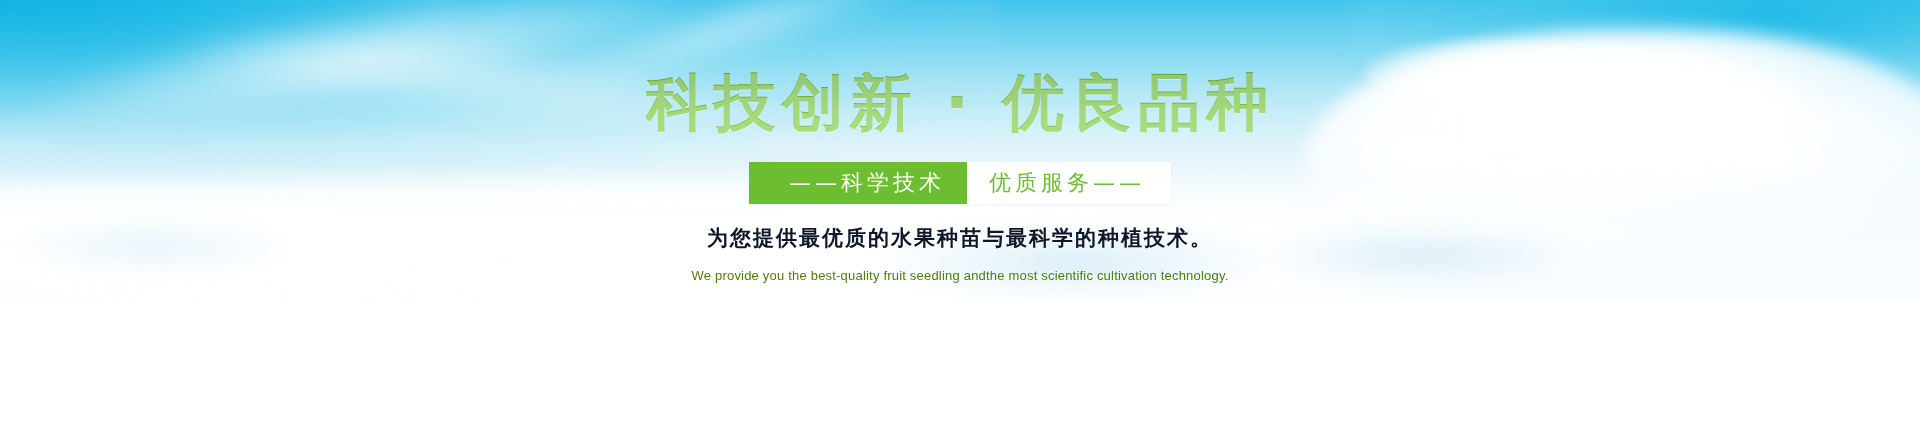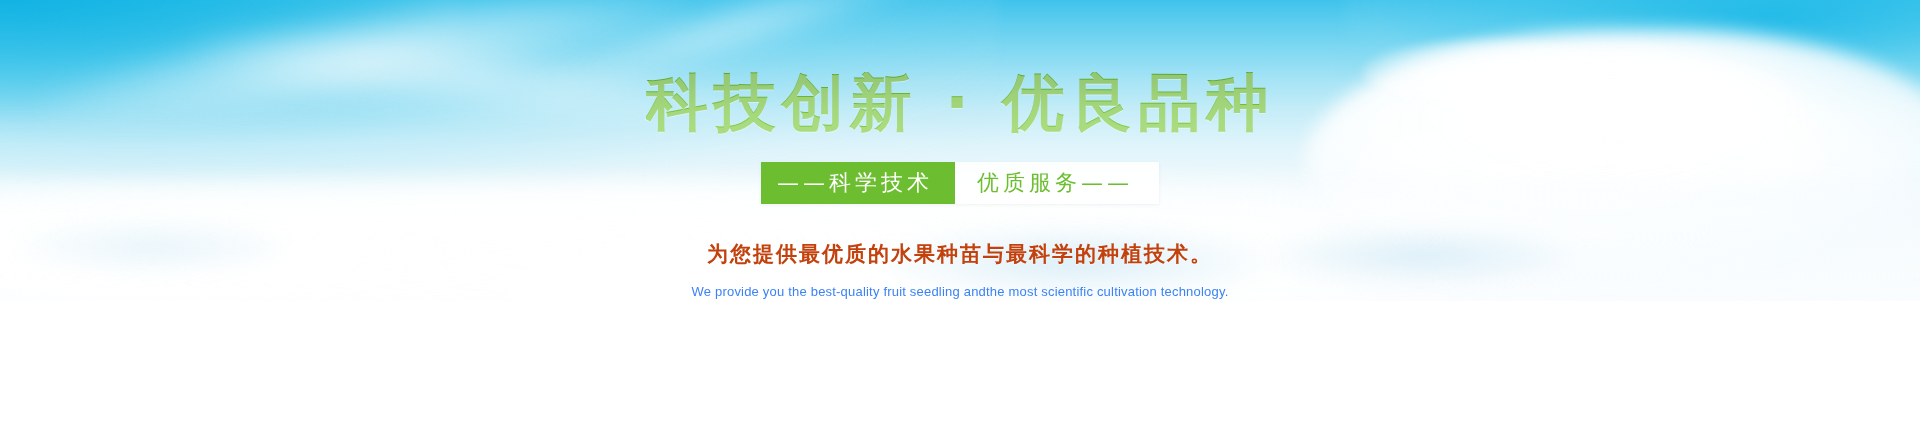--- a/index.html
+++ b/index.html
@@ -269,21 +269,21 @@
     margin-top: 28px;
     display: flex;
     align-items: stretch;
     height: 42px;
     box-shadow: 0 1px 3px rgba(90,130,150,0.10);
   }
   .badge-left {
     display: flex;
     align-items: center;
     justify-content: center;
-    padding: 0 22px 0 16px;
+    padding: 0 22px 0 40px;
     background: #6cbe30;
     color: #ffffff;
     font-family: "DejaVu Sans", sans-serif;
     font-size: 22px;
     letter-spacing: 4px;
     white-space: nowrap;
   }
   .badge-right {
     display: flex;
     align-items: center;
@@ -291,36 +291,36 @@
     padding: 0 26px 0 22px;
     background: rgba(255,255,255,0.90);
     color: #6cbe30;
     font-family: "DejaVu Sans", sans-serif;
     font-size: 22px;
     letter-spacing: 4px;
     white-space: nowrap;
   }
 
   .subtitle-cn {
-    margin-top: 36px;
+    margin-top: 20px;
     font-family: "DejaVu Sans", sans-serif;
     font-size: 21px;
     font-weight: 700;
-    color: #c2410c;
+    color: #0f172a;
     letter-spacing: 2px;
     white-space: nowrap;
     text-shadow: 0 1px 1px rgba(255,255,255,0.55);
   }
 
   .subtitle-en {
     margin-top: 16px;
     font-family: "Liberation Sans", sans-serif;
     font-size: 13px;
     font-weight: 400;
-    color: #3b82f6;
+    color: #4d7c0f;
     letter-spacing: 0.2px;
     white-space: nowrap;
   }
 </style>
 </head>
 <body>
 
 <div class="banner">
 
   <div class="sky-base"></div>

